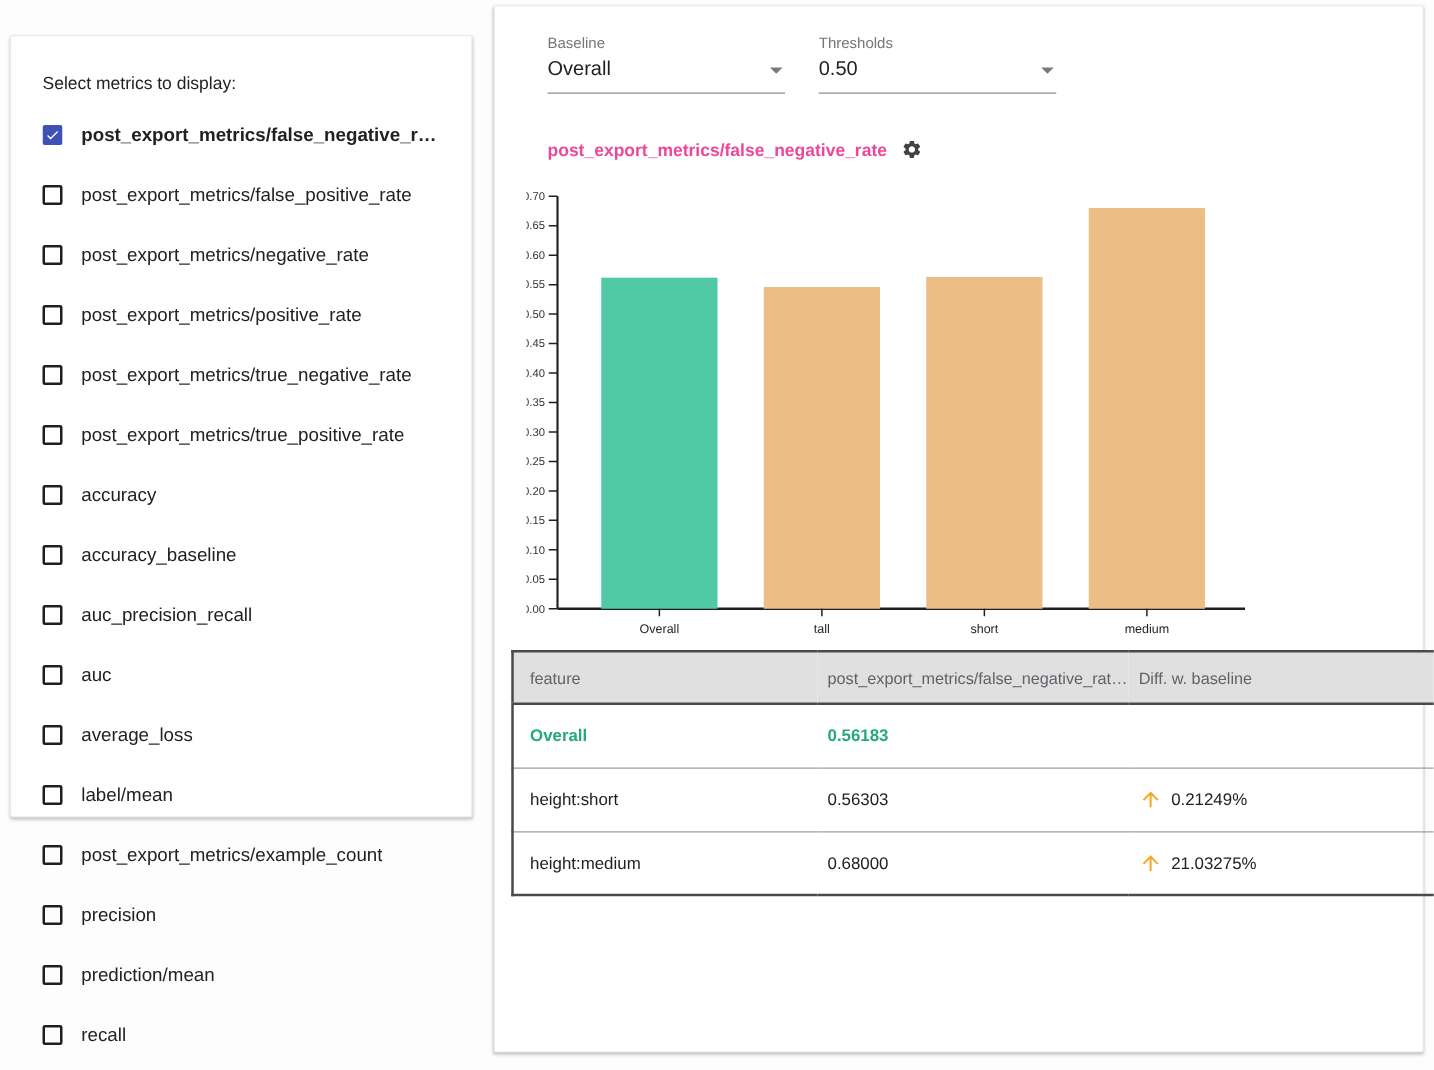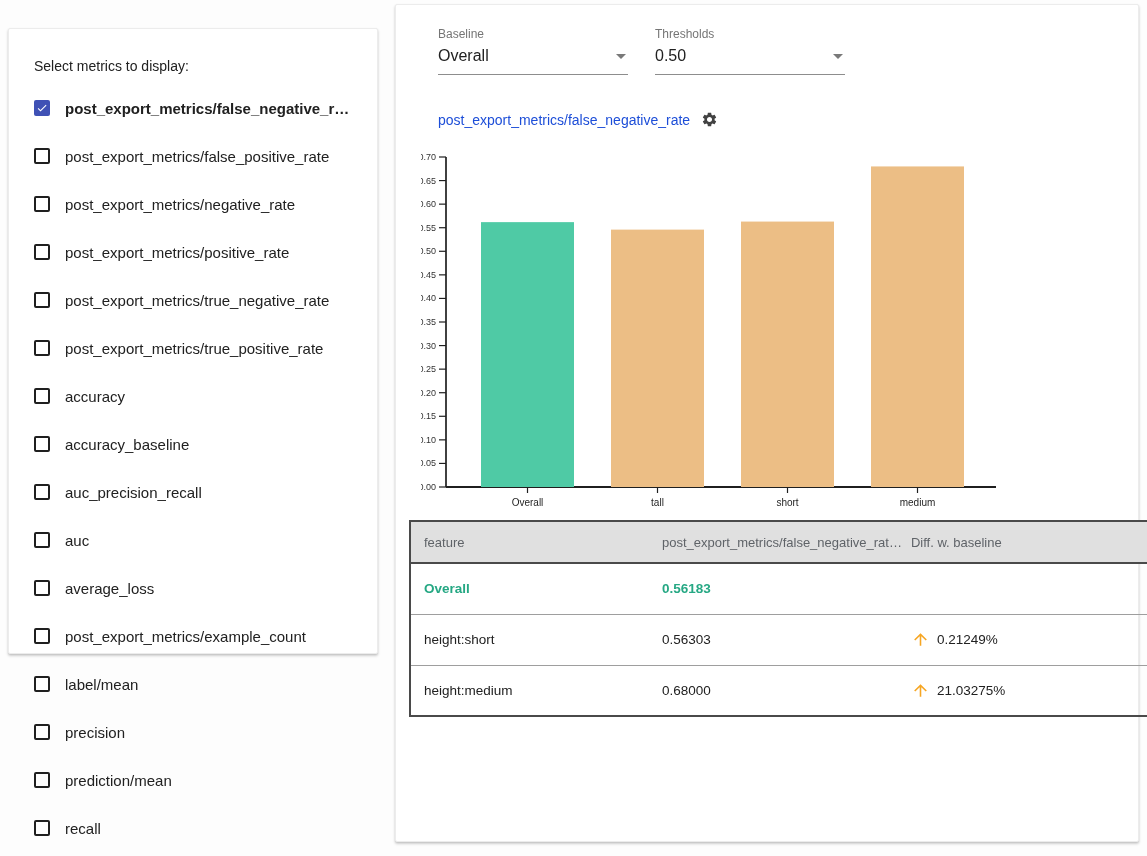--- a/index.html
+++ b/index.html
@@ -33,21 +33,21 @@
   .dd-label { font-size:12px; color:#757575; margin-bottom:3px; }
   .dd-row {
     display:flex; align-items:center; justify-content:space-between;
     border-bottom:1px solid #8d8d8d; padding:3px 2px 9px 0;
     font-size:16px; color:#212121;
   }
   .caret { width:0; height:0; border-left:5px solid transparent; border-right:5px solid transparent; border-top:5px solid #797979; }
 
   
   .chart-header { position:absolute; left:42px; top:106px; display:flex; align-items:center; gap:11px; }
-  .chart-title { font-size:14px; font-weight:normal; color:#1d4ed8; }
+  .chart-title { font-size:14px; font-weight:bold; color:#ec4899; }
   .gear { cursor:pointer; display:block; }
 
   
   #chart { position:absolute; left:25px; top:147px; }
   #chart text { font-family:"Liberation Sans", sans-serif; }
 
   
   .metric-table {
     position:absolute; left:13px; top:515px; width:796px;
     border-collapse:collapse; border:2px solid #4a4a4a;
@@ -116,25 +116,25 @@
         <div class="metric-item">
           <span class="checkbox"></span>
           <span class="metric-label">auc</span>
         </div>
         <div class="metric-item">
           <span class="checkbox"></span>
           <span class="metric-label">average_loss</span>
         </div>
         <div class="metric-item">
           <span class="checkbox"></span>
+          <span class="metric-label">label/mean</span>
+        </div>
+        <div class="metric-item">
+          <span class="checkbox"></span>
           <span class="metric-label">post_export_metrics/example_count</span>
-        </div>
-        <div class="metric-item">
-          <span class="checkbox"></span>
-          <span class="metric-label">label/mean</span>
         </div>
         <div class="metric-item">
           <span class="checkbox"></span>
           <span class="metric-label">precision</span>
         </div>
         <div class="metric-item">
           <span class="checkbox"></span>
           <span class="metric-label">prediction/mean</span>
         </div>
         <div class="metric-item">

